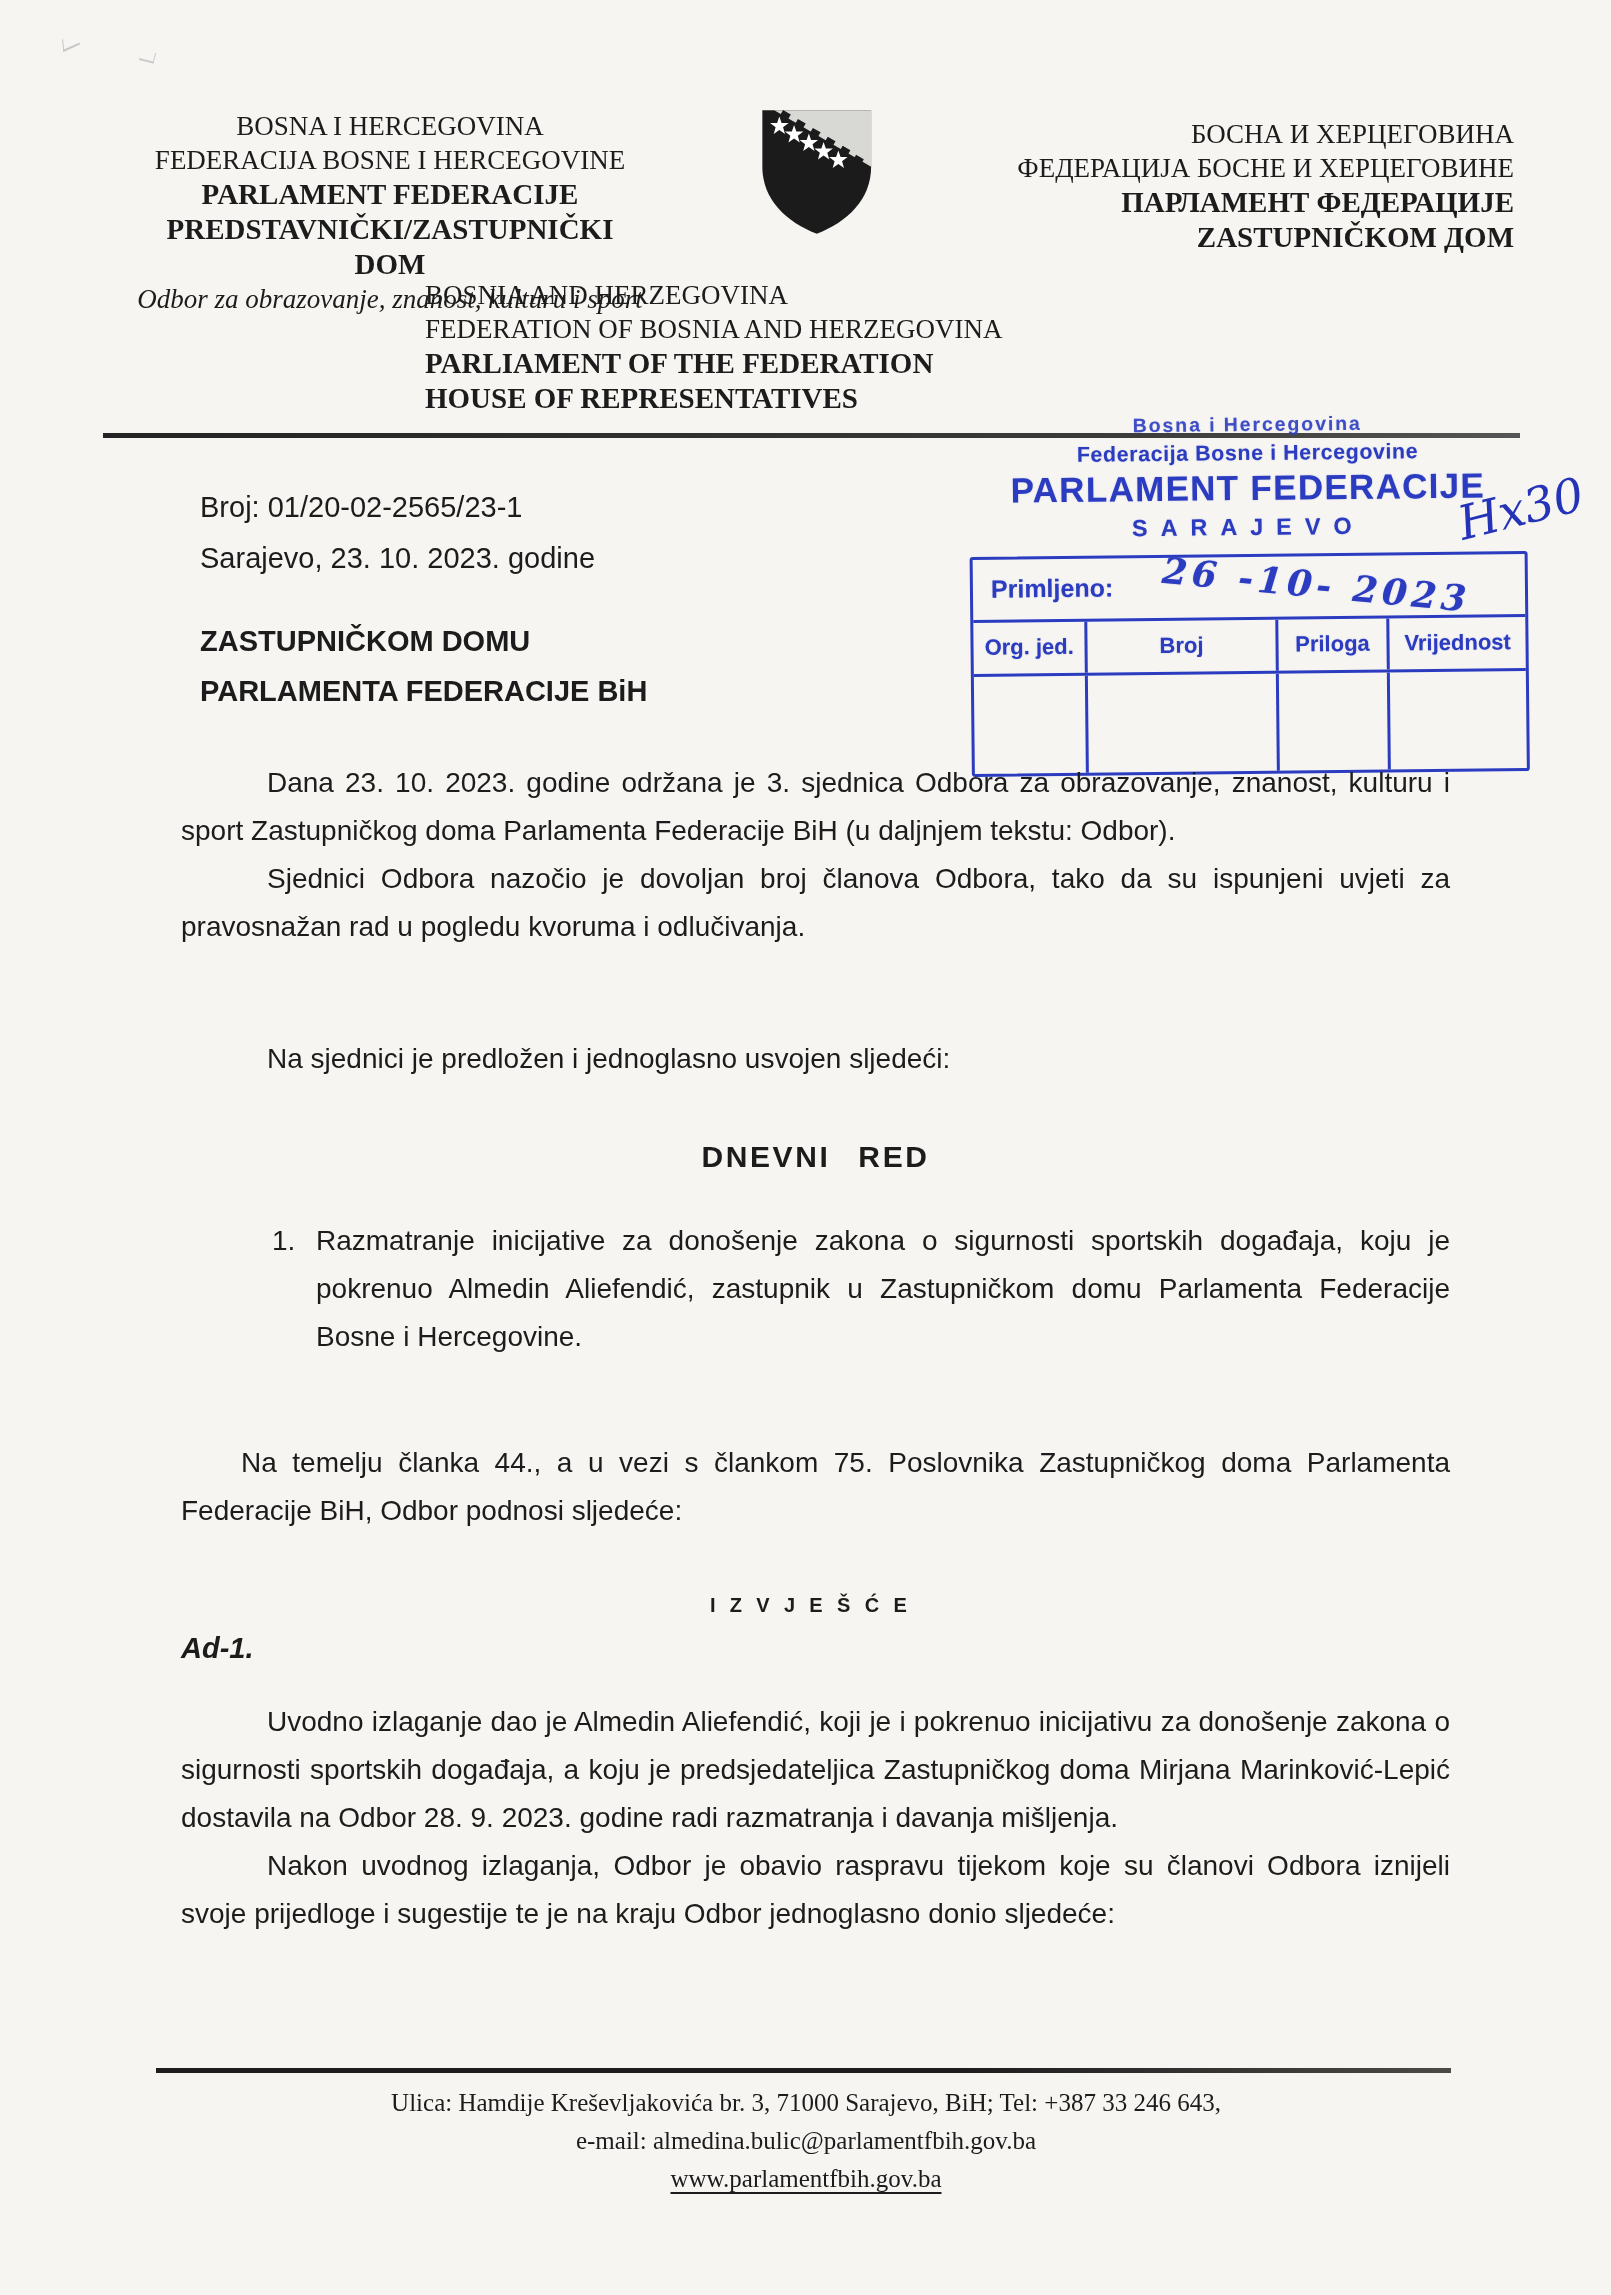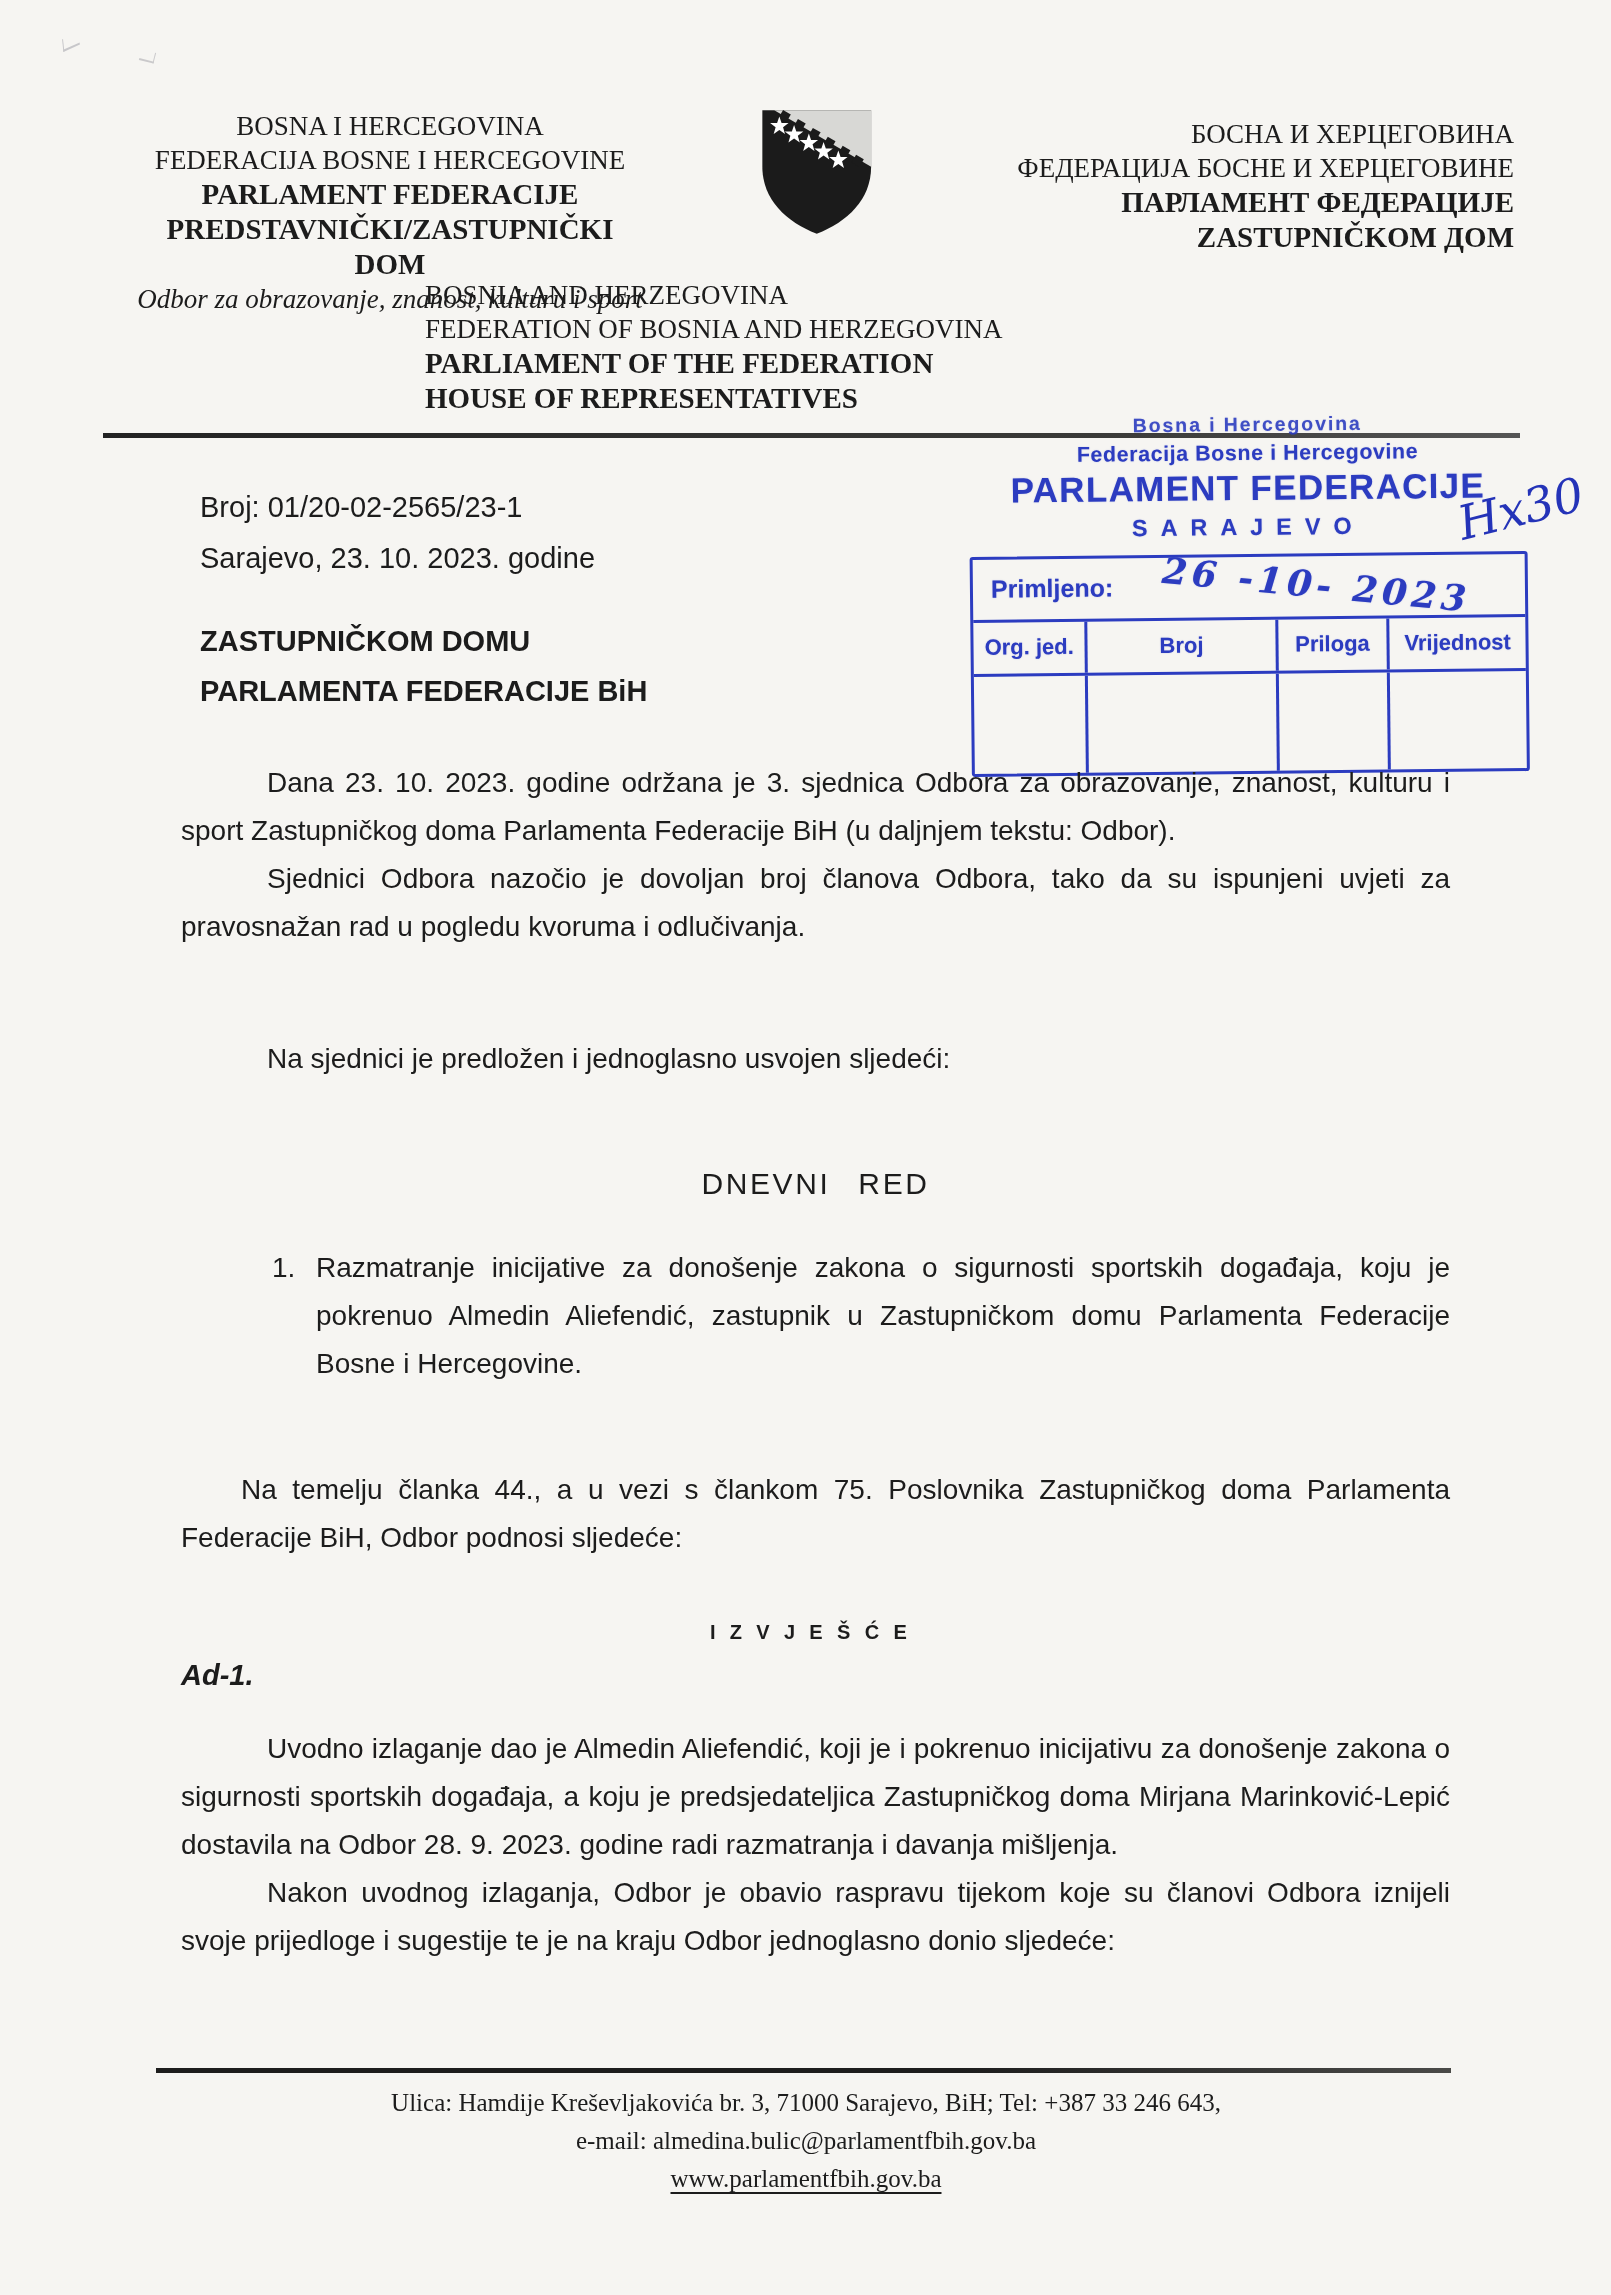--- a/index.html
+++ b/index.html
@@ -27,21 +27,21 @@
   .rule-top{position:absolute;left:103px;top:433px;width:1417px;height:4.5px;
     background:linear-gradient(90deg,#232323,#3a3a38 70%,#555);}
   
   .ref{position:absolute;left:200px;top:482px;font-size:29px;line-height:51px;}
   .recipient{position:absolute;left:200px;top:616px;font-size:29px;line-height:50px;font-weight:bold;}
   
   .flow{position:absolute;left:181px;top:759px;width:1269px;font-size:28px;
     line-height:48px;text-align:justify;}
   .ind{text-indent:86px;}
   .p3{margin-top:84px;}
-  .h-agenda{margin-top:79px;text-align:center;font-weight:normal;font-size:30px;
+  .h-agenda{margin-top:52px;text-align:center;font-weight:bold;font-size:30px;
     letter-spacing:2.6px;word-spacing:17px;line-height:43px;}
   .agenda-item{position:relative;margin-top:39px;padding-left:135px;}
   .agenda-num{position:absolute;left:91px;top:0;}
   .p4{margin-top:78px;text-indent:60px;}
   .h-report{margin-top:49px;text-align:center;font-weight:bold;font-size:20px;
     letter-spacing:14.3px;line-height:43px;}
   .ad{font-weight:bold;font-style:italic;font-size:29px;line-height:42px;}
   .p5{margin-top:29px;}
   
   .rule-bot{position:absolute;left:156px;top:2068px;width:1295px;height:4.5px;

